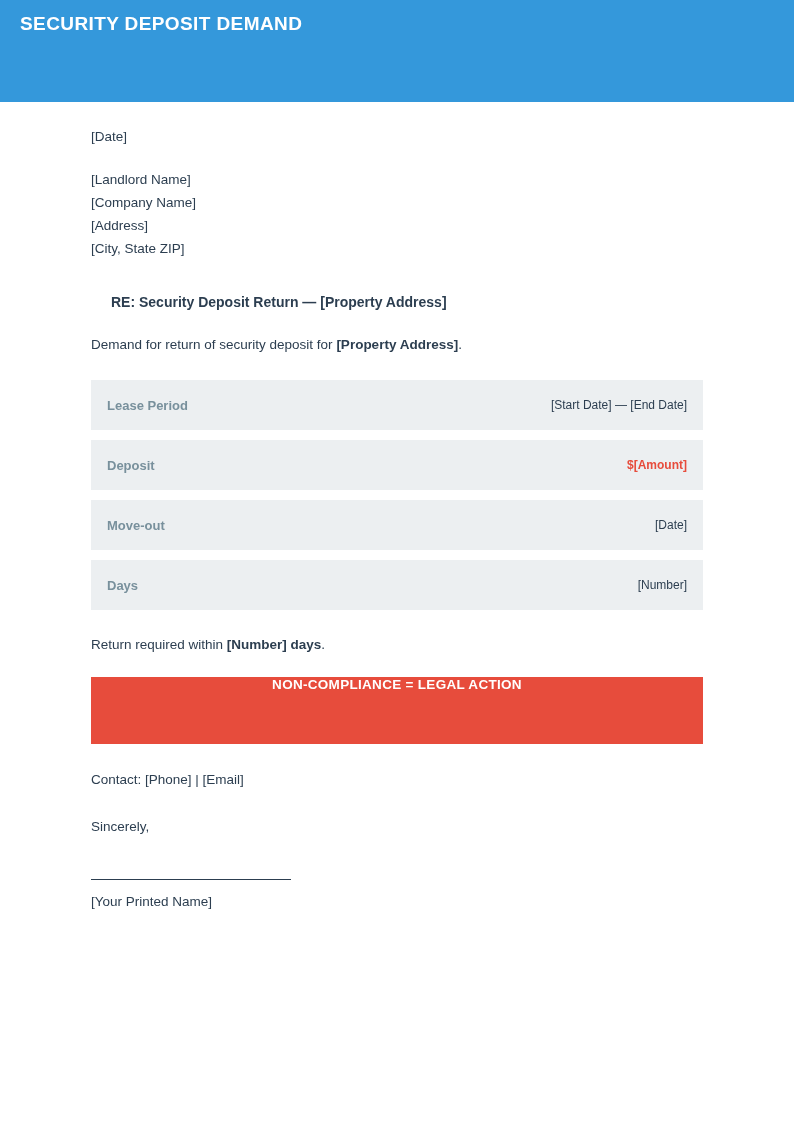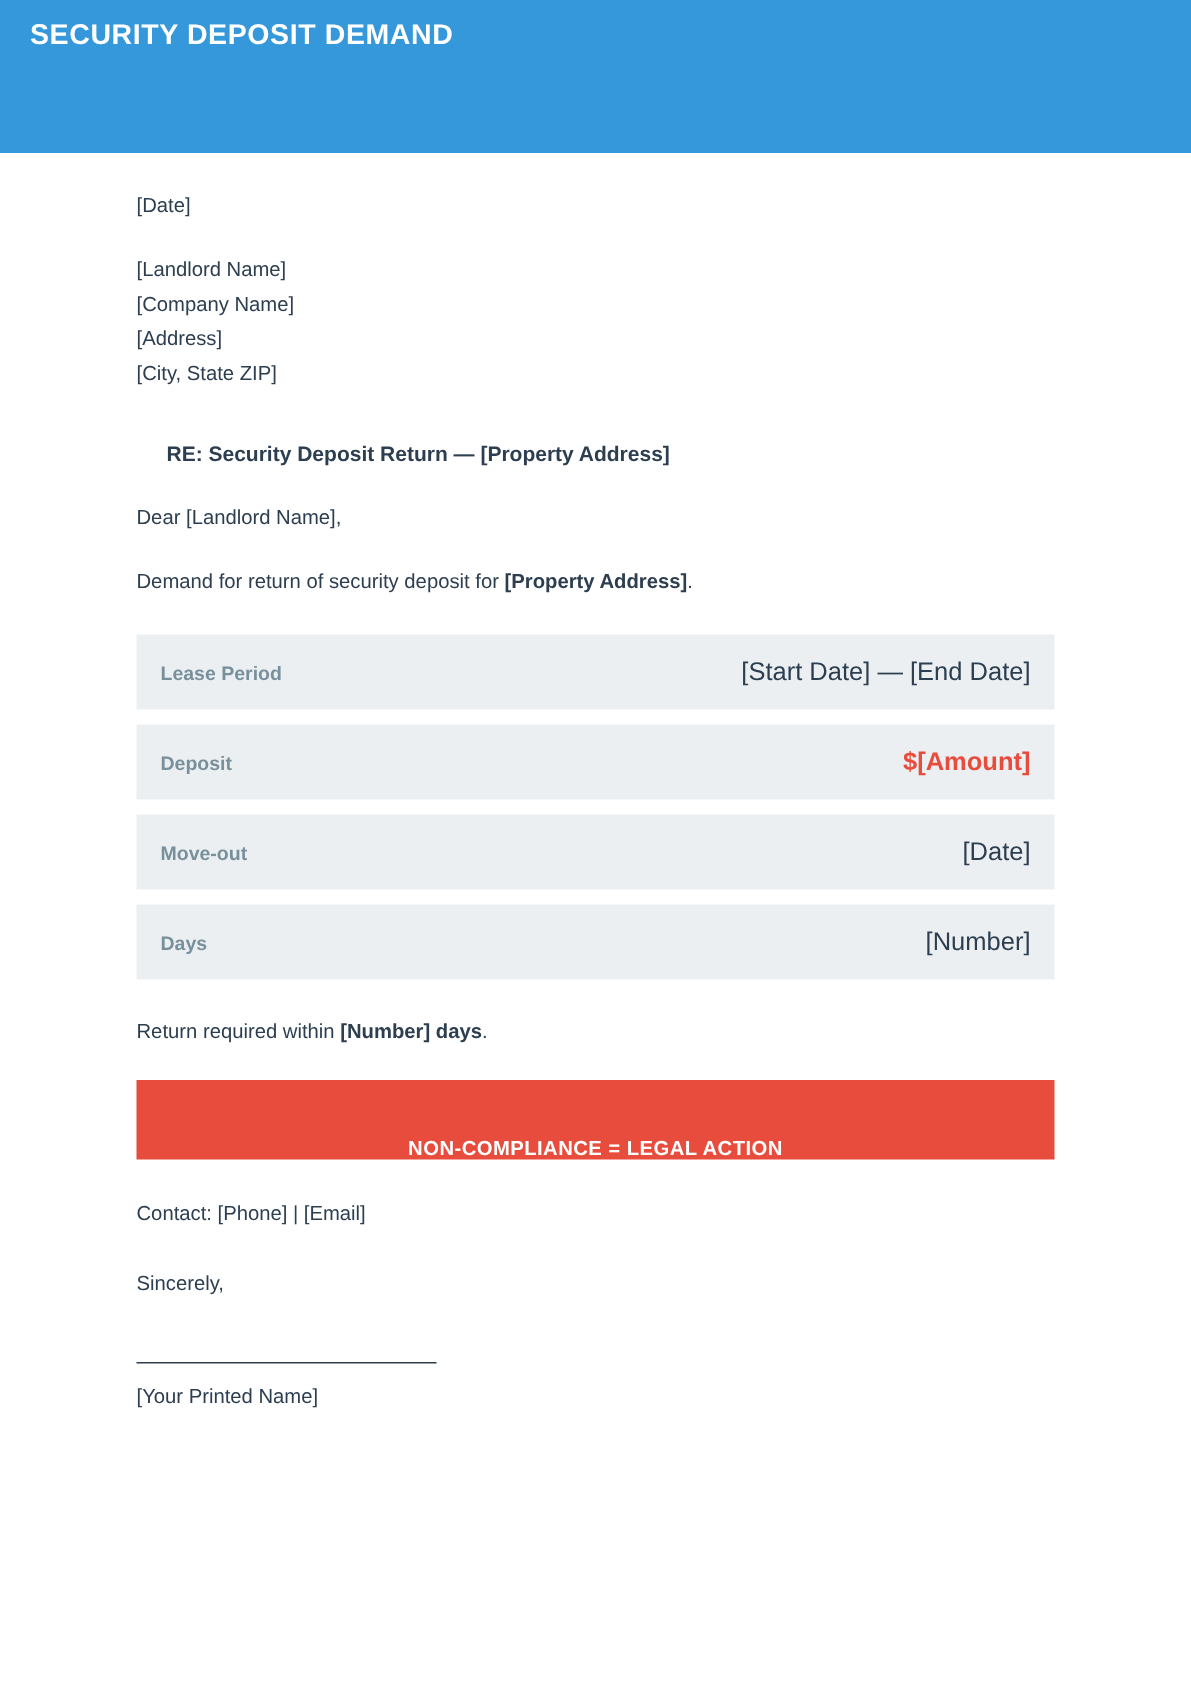--- a/index.html
+++ b/index.html
@@ -95,42 +95,42 @@
   }
   .info-row:last-child {
     margin-bottom: 0;
   }
   .info-label {
     font-size: 13px;
     font-weight: bold;
     color: #78909c;
   }
   .info-value {
-    font-size: 17px;
+    font-size: 12px;
     color: #2c3e50;
     text-align: center;
   }
   .info-value.accent {
     color: #e74c3c;
     font-weight: bold;
   }
 
   .return-line {
     font-size: 13.5px;
     line-height: 22px;
     margin: 24px 0 0 0;
   }
 
   
   .warning-banner {
     background: #e74c3c;
-    height: 53px;
+    height: 67px;
     margin-top: 21px;
     display: flex;
-    align-items: flex-end;
+    align-items: flex-start;
     justify-content: center;
   }
   .warning-text {
     color: #ffffff;
     font-size: 13.5px;
     font-weight: bold;
     letter-spacing: 0.3px;
     text-align: center;
   }
 
@@ -169,21 +169,20 @@
 
   <div class="address-block">
     <p class="letter-line">[Landlord Name]</p>
     <p class="letter-line">[Company Name]</p>
     <p class="letter-line">[Address]</p>
     <p class="letter-line">[City, State ZIP]</p>
   </div>
 
   <p class="re-line">RE: Security Deposit Return — [Property Address]</p>
 
-  <p class="salutation">Dear [Landlord Name],</p>
 
   <p class="demand-line"><span>Demand for return of security deposit for </span><b>[Property Address]</b><span>.</span></p>
 
   <div class="info-rows">
 
     <div class="info-row">
       <span class="info-label">Lease Period</span>
       <span class="info-value">[Start Date] — [End Date]</span>
     </div>
 

